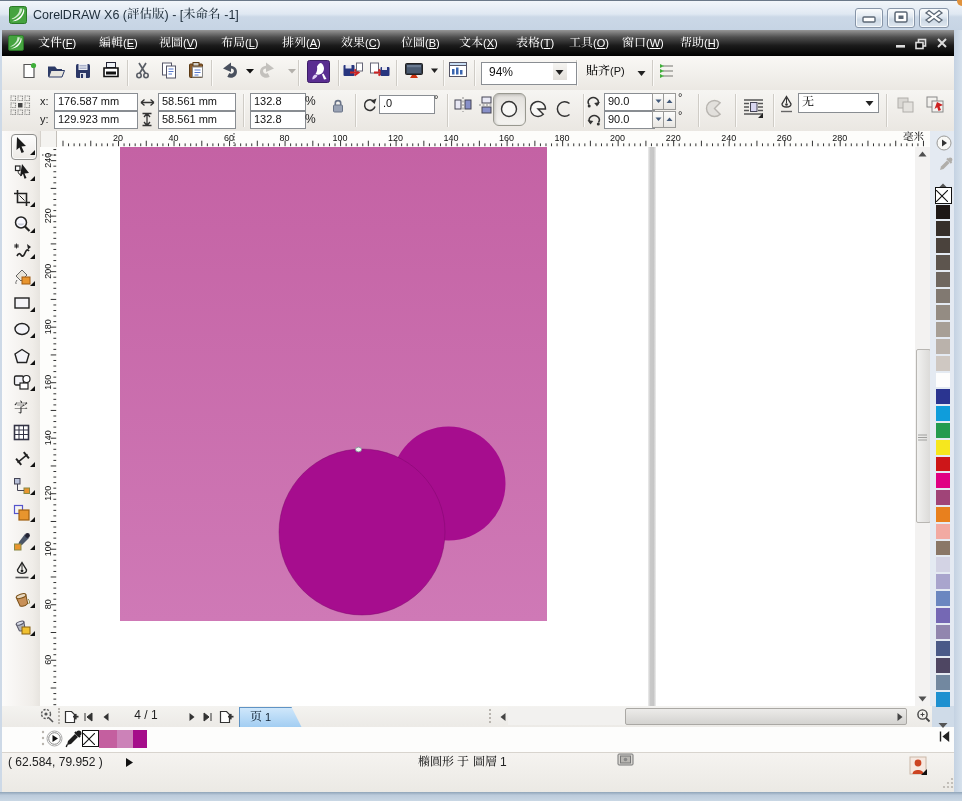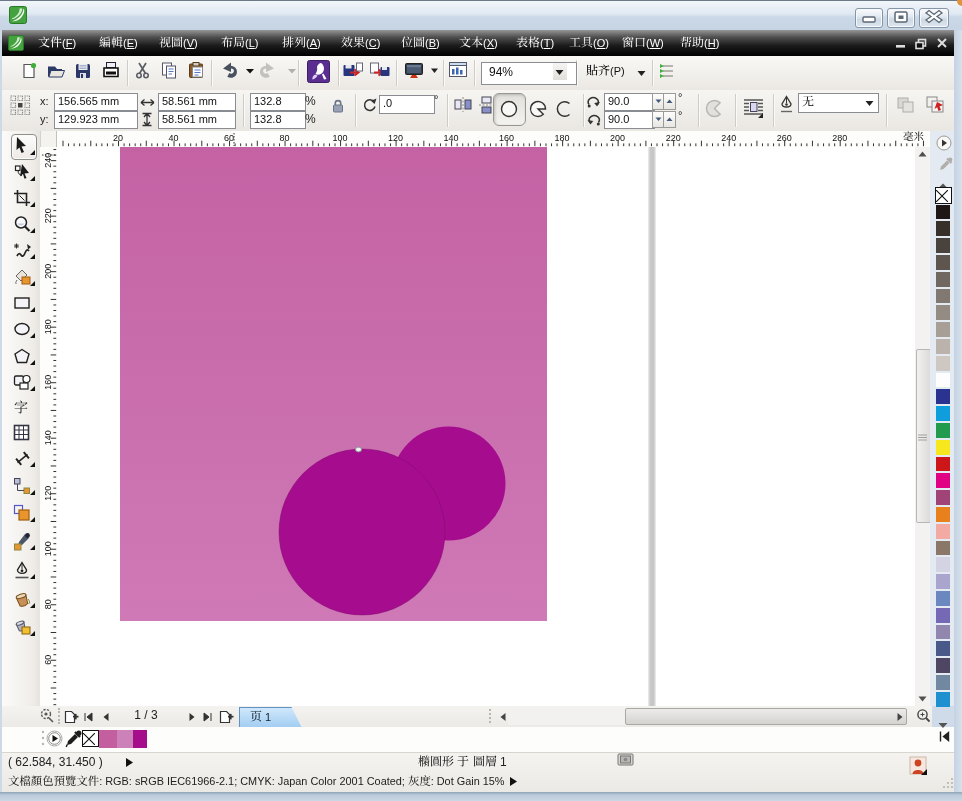--- a/index.html
+++ b/index.html
@@ -8,20 +8,29 @@
 svg{display:inline-block}
 </style></head><body>
 <div id="win">
 <div style="left:0px;top:0px;width:962px;height:1px;background:#6a7888"></div>
 <div style="left:0px;top:1px;width:962px;height:29px;background:linear-gradient(#f2f6fa,#dfe8f2 45%,#cbd8e7 55%,#c6d4e4)"></div>
 <svg width="18" height="18" viewBox="0 0 18 18" style="position:absolute;left:9px;top:6px">
       <rect x="0.5" y="0.5" width="17" height="17" rx="2" fill="#45a33f" stroke="#2a7a26"></rect>
       <path d="M3.2 15.2 C5.5 14.8 9.5 12.5 11.8 9.5 C13.8 7 14.6 4.3 14.2 2.8 L15.2 3.8 C15.6 6 14.4 8.8 12.4 11.2 C10.2 13.8 6.5 15.6 3.2 15.2 Z" fill="#fff"></path>
       <path d="M2.8 13.2 C6 12.8 9 10.8 11 8.2 C12.6 6.2 13.4 4 13.2 2.5 L10.5 2.5 C10.8 4.5 9.8 7 8 9 C6.3 10.9 4.5 12 2.8 12.6 Z" fill="#d2ecd0"></path>
     </svg>
+<div style="left:33px;top:7px;width:600px;height:18px;font-size:12.5px;color:#1d2c38;white-space:nowrap">CorelDRAW X6 (<svg style="width:37.5px;height:12.5px;vertical-align:-1px;" viewBox="0 0 3000 1000" fill="#1d2c38">
+        <use href="#u35780" x="0"></use>
+        <use href="#u20272" x="1000"></use>
+        <use href="#u29256" x="2000"></use>
+      </svg>) - [<svg style="width:37.5px;height:12.5px;vertical-align:-1px;" viewBox="0 0 3000 1000" fill="#1d2c38">
+        <use href="#u26410" x="0"></use>
+        <use href="#u21629" x="1000"></use>
+        <use href="#u21517" x="2000"></use>
+      </svg> -1]</div>
 <div style="left:855px;top:8px;width:26px;height:18px;background:linear-gradient(#fbfcfd,#e3eaf2 40%,#ccd8e4 60%,#dfe7ef);border:1px solid #8795a8;border-radius:3px;box-shadow:inset 0 0 0 1px #f6f9fb"><svg width="26" height="16" viewBox="0 0 26 16">
         <rect x="7" y="8" width="12" height="5" rx="1" fill="#fff" stroke="#5c6876" stroke-width="1.4"></rect>
       </svg></div>
 <div style="left:887px;top:8px;width:26px;height:18px;background:linear-gradient(#fbfcfd,#e3eaf2 40%,#ccd8e4 60%,#dfe7ef);border:1px solid #8795a8;border-radius:3px;box-shadow:inset 0 0 0 1px #f6f9fb"><svg width="26" height="16" viewBox="0 0 26 16">
         <rect x="7" y="3" width="12" height="10" rx="1.5" fill="#fff" stroke="#5c6876" stroke-width="1.5"></rect>
         <rect x="10.5" y="6.5" width="5" height="3.5" fill="#5c6876"></rect>
       </svg></div>
 <div style="left:919px;top:8px;width:28px;height:18px;background:linear-gradient(#fbfcfd,#e3eaf2 40%,#ccd8e4 60%,#dfe7ef);border:1px solid #8795a8;border-radius:3px;box-shadow:inset 0 0 0 1px #f6f9fb"><svg width="28" height="16" viewBox="0 0 28 16">
         <path d="M9 3 L14 7 L19 3 L22 5.5 L17 9 L22 12.5 L19 15 L14 11 L9 15 L6 12.5 L11 9 L6 5.5 Z" fill="#fff" stroke="#5c6876" stroke-width="1.3" transform="translate(0,-1.5)"></path>
       </svg></div>
@@ -103,21 +112,21 @@
 <div style="left:355px;top:94px;width:1px;height:33px;background:#cfccc6;border-right:1px solid #fbfaf8"></div>
 <div style="left:447px;top:94px;width:1px;height:33px;background:#cfccc6;border-right:1px solid #fbfaf8"></div>
 <div style="left:583px;top:94px;width:1px;height:33px;background:#cfccc6;border-right:1px solid #fbfaf8"></div>
 <div style="left:698px;top:94px;width:1px;height:33px;background:#cfccc6;border-right:1px solid #fbfaf8"></div>
 <div style="left:735px;top:94px;width:1px;height:33px;background:#cfccc6;border-right:1px solid #fbfaf8"></div>
 <div style="left:773px;top:94px;width:1px;height:33px;background:#cfccc6;border-right:1px solid #fbfaf8"></div>
 <div style="left:886px;top:94px;width:1px;height:33px;background:#cfccc6;border-right:1px solid #fbfaf8"></div>
 <div id="pbicons"></div>
 <div style="left:40px;top:95px;width:12px;height:14px;font-size:11px;color:#222">x:</div>
 <div style="left:40px;top:113px;width:12px;height:14px;font-size:11px;color:#222">y:</div>
-<div style="left:54px;top:93px;width:79px;height:15px;background:#fff;border:1px solid #898d92;font-size:11px;color:#111;padding:1px 0 0 3px;white-space:nowrap">156.565 mm</div>
+<div style="left:54px;top:93px;width:79px;height:15px;background:#fff;border:1px solid #898d92;font-size:11px;color:#111;padding:1px 0 0 3px;white-space:nowrap">176.587 mm</div>
 <div style="left:54px;top:111px;width:79px;height:15px;background:#fff;border:1px solid #898d92;font-size:11px;color:#111;padding:1px 0 0 3px;white-space:nowrap">129.923 mm</div>
 <div style="left:158px;top:93px;width:73px;height:15px;background:#fff;border:1px solid #898d92;font-size:11px;color:#111;padding:1px 0 0 3px;white-space:nowrap">58.561 mm</div>
 <div style="left:158px;top:111px;width:73px;height:15px;background:#fff;border:1px solid #898d92;font-size:11px;color:#111;padding:1px 0 0 3px;white-space:nowrap">58.561 mm</div>
 <div style="left:250px;top:93px;width:51px;height:15px;background:#fff;border:1px solid #898d92;font-size:11px;color:#111;padding:1px 0 0 3px;white-space:nowrap">132.8</div>
 <div style="left:250px;top:111px;width:51px;height:15px;background:#fff;border:1px solid #898d92;font-size:11px;color:#111;padding:1px 0 0 3px;white-space:nowrap">132.8</div>
 <div style="left:305px;top:94px;width:14px;height:14px;font-size:12px;color:#222">%</div>
 <div style="left:305px;top:112px;width:14px;height:14px;font-size:12px;color:#222">%</div>
 <div style="left:379px;top:95px;width:51px;height:16px;background:#fff;border:1px solid #898d92;font-size:11px;color:#111;padding:1px 0 0 3px;white-space:nowrap">.0</div>
 <div style="left:434px;top:93px;width:10px;height:12px;font-size:11px;color:#222">°</div>
 <div style="left:604px;top:93px;width:46px;height:15px;background:#fff;border:1px solid #898d92;font-size:11px;color:#111;padding:1px 0 0 3px;white-space:nowrap">90.0</div>
@@ -525,21 +534,21 @@
       <path d="M1.5 2.5 H7.5 L10.5 5.5 V13.5 H1.5 Z" fill="#fff" stroke="#333" stroke-width="1.2"></path>
       <rect x="9" y="6.8" width="5.5" height="1.7" fill="#333"></rect>
       <rect x="10.9" y="4.9" width="1.7" height="5.5" fill="#333"></rect>
     </svg>
 <svg style="position:absolute;left:82px;top:711px" width="12" height="12" viewBox="0 0 12 12">
       <path d="M3 2 V10 M10 2 L5 6 L10 10 Z" stroke="#333" fill="#333"></path>
     </svg>
 <svg style="position:absolute;left:100px;top:711px" width="12" height="12" viewBox="0 0 12 12">
       <path d="M8.5 2 L3.5 6 L8.5 10 Z" fill="#333"></path>
     </svg>
-<div style="left:126px;top:708px;width:40px;height:14px;font-size:12px;color:#222;text-align:center">1 / 3</div>
+<div style="left:126px;top:708px;width:40px;height:14px;font-size:12px;color:#222;text-align:center">4 / 1</div>
 <svg style="position:absolute;left:186px;top:711px" width="12" height="12" viewBox="0 0 12 12">
       <path d="M3.5 2 L8.5 6 L3.5 10 Z" fill="#333"></path>
     </svg>
 <svg style="position:absolute;left:202px;top:711px" width="12" height="12" viewBox="0 0 12 12">
       <path d="M9 2 V10 M2 2 L7 6 L2 10 Z" stroke="#333" fill="#333"></path>
     </svg>
 <svg style="position:absolute;left:219px;top:709px" width="15" height="16" viewBox="0 0 15 16">
       <path d="M1.5 2.5 H7.5 L10.5 5.5 V13.5 H1.5 Z" fill="#fff" stroke="#333" stroke-width="1.2"></path>
       <rect x="9" y="6.8" width="5.5" height="1.7" fill="#333"></rect>
       <rect x="10.9" y="4.9" width="1.7" height="5.5" fill="#333"></rect>
@@ -580,54 +589,39 @@
         <circle cx="3" cy="14" r="1.2"></circle>
       </g>
     </svg>
 <div style="left:82px;top:729.5px;width:15px;height:15.5px;background:#fff;border:1.8px solid #111"><svg width="12" height="12" viewBox="0 0 12 12">
         <path d="M0 0 L12 12 M12 0 L0 12" stroke="#111" stroke-width="1.1"></path>
       </svg></div>
 <div style="left:99px;top:729.5px;width:18px;height:18.5px;background:#c45f9f"></div>
 <div style="left:117px;top:729.5px;width:16px;height:18.5px;background:#cc82b8"></div>
 <div style="left:133px;top:729.5px;width:14px;height:18.5px;background:#a50d8a"></div>
 <div style="left:2px;top:752px;width:952px;height:40px;background:linear-gradient(#f5f3f0,#ebe9e4);border-top:1px solid #d8d4ce"></div>
-<div style="left:8px;top:755px;width:130px;height:15px;font-size:12px;color:#222;white-space:nowrap">( 62.584, 31.450 )</div>
+<div style="left:8px;top:755px;width:130px;height:15px;font-size:12px;color:#222;white-space:nowrap">( 62.584, 79.952 )</div>
 <svg style="position:absolute;left:124px;top:757px" width="10" height="11" viewBox="0 0 10 11">
       <path d="M2 1 L9 5.5 L2 10 Z" fill="#111"></path>
     </svg>
 <div style="left:418px;top:755px;width:160px;height:15px;font-size:12px;color:#222;white-space:nowrap"><svg style="width:36px;height:12px;vertical-align:-1px;" viewBox="0 0 3000 1000" fill="#222">
         <use href="#u26925" x="0"></use>
         <use href="#u22278" x="1000"></use>
         <use href="#u24418" x="2000"></use>
       </svg> <svg style="width:12px;height:12px;vertical-align:-1px;" viewBox="0 0 1000 1000" fill="#222">
         <use href="#u20110" x="0"></use>
       </svg> <svg style="width:24px;height:12px;vertical-align:-1px;" viewBox="0 0 2000 1000" fill="#222">
         <use href="#u22270" x="0"></use>
         <use href="#u23618" x="1000"></use>
       </svg> 1</div>
 <svg style="position:absolute;left:617px;top:753px" width="18" height="14" viewBox="0 0 18 14">
       <rect x="1" y="1" width="15" height="11" rx="1" fill="#d8d6d2" stroke="#777"></rect>
       <rect x="3.5" y="3" width="10" height="7" fill="#b8b6b2" stroke="#777"></rect>
       <circle cx="8.5" cy="6.5" r="1.8" fill="#888"></circle>
     </svg>
-<div style="left:8px;top:775px;width:700px;height:15px;font-size:10.9px;color:#222;white-space:nowrap"><svg style="width:91.2px;height:11.4px;vertical-align:-1px;" viewBox="0 0 8000 1000" fill="#222">
-        <use href="#u25991" x="0"></use>
-        <use href="#u26723" x="1000"></use>
-        <use href="#u39068" x="2000"></use>
-        <use href="#u33394" x="3000"></use>
-        <use href="#u39044" x="4000"></use>
-        <use href="#u35272" x="5000"></use>
-        <use href="#u25991" x="6000"></use>
-        <use href="#u20214" x="7000"></use>
-      </svg>: RGB: sRGB IEC61966-2.1; CMYK: Japan Color 2001 Coated; <svg style="width:22.8px;height:11.4px;vertical-align:-1px;" viewBox="0 0 2000 1000" fill="#222">
-        <use href="#u28784" x="0"></use>
-        <use href="#u24230" x="1000"></use>
-      </svg>: Dot Gain 15% <svg style="width:10px;height:11px;vertical-align:-2px" viewBox="0 0 10 11">
-        <path d="M2 1 L9 5.5 L2 10 Z" fill="#111"></path>
-      </svg></div>
 <svg style="position:absolute;left:909px;top:756px" width="20" height="20" viewBox="0 0 20 20">
       <rect x="1" y="1" width="16" height="17" fill="#f6e8e0" stroke="#c9b8a8"></rect>
       <circle cx="9" cy="7" r="3.4" fill="#cc4422"></circle>
       <path d="M3.5 18 C3.5 12.5 14.5 12.5 14.5 18 Z" fill="#cc4422"></path>
       <path d="M13 18 L19 18 L19 12 Z" fill="#111" transform="translate(-1,1)"></path>
     </svg>
 <svg style="position:absolute;left:941px;top:776px" width="14" height="14" viewBox="0 0 14 14">
       <g fill="#b8b4ae">
         <circle cx="11" cy="3" r="1.1"></circle>
         <circle cx="7" cy="7" r="1.1"></circle>

